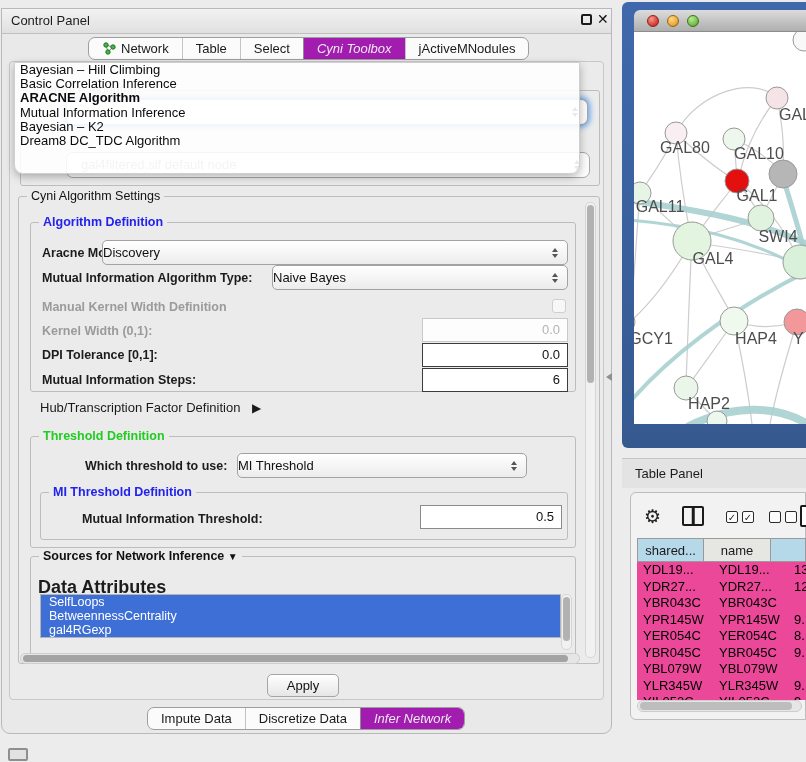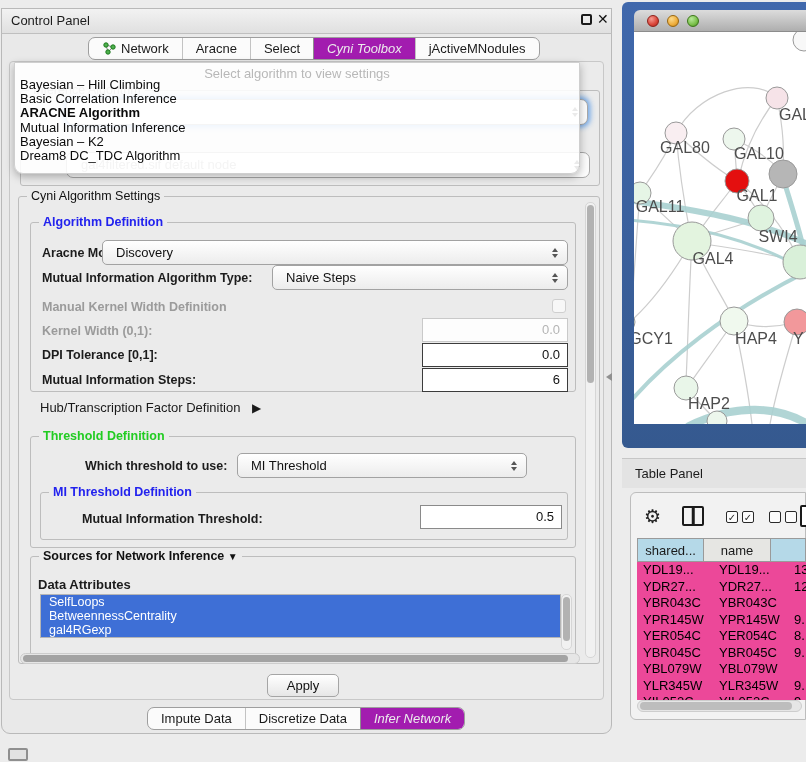--- a/index.html
+++ b/index.html
@@ -31,21 +31,21 @@
   .gtitle.green { color:#22cc22; font-weight:bold; }
   .gtitle.ghost { color:#9a9a9a; }
 
   .lbl { font-size:12.5px; font-weight:bold; color:#1c1c1c; white-space:nowrap; }
   .lbl.disabled { color:#9b9b9b; }
 
   .field { background:#fff; border:1.5px solid #3c3c3c; text-align:right; font-size:13px; padding:3px 7px; }
   .field.thin { border:1px solid #8a8a8a; }
   .field.disabled { border:1px solid #c9c9c9; color:#b4b4b4; background:#fdfdfd; }
 
-  .combo { background:linear-gradient(#ffffff,#ececec); border:1px solid #a2a2a2; border-radius:5px; font-size:13px; color:#111; display:flex; align-items:center; padding-left:13px; }
+  .combo { background:linear-gradient(#ffffff,#ececec); border:1px solid #a2a2a2; border-radius:5px; font-size:13px; color:#111; display:flex; align-items:center; }
   .spinner { position:absolute; right:9px; top:50%; transform:translateY(-50%); display:flex; flex-direction:column; gap:2px; }
   .tri-up { width:0; height:0; border-left:3.5px solid transparent; border-right:3.5px solid transparent; border-bottom:4.5px solid #555; }
   .tri-dn { width:0; height:0; border-left:3.5px solid transparent; border-right:3.5px solid transparent; border-top:4.5px solid #555; }
 
   
   .dropdown { left:14px; top:62px; width:566px; height:112px; background:rgba(255,255,255,.88); border:1px solid #cfcfcf; border-radius:0 0 9px 9px; box-shadow:0 3px 9px rgba(0,0,0,.28); z-index:10; }
   .dd-prompt { text-align:center; color:#b8b8b8; font-size:13px; padding-top:3px; height:15px; }
   .dd-item { font-size:13px; color:#0a0a0a; height:14.2px; line-height:14.2px; padding-left:5px; white-space:nowrap; }
   .dd-item.selected { font-weight:bold; }
 
@@ -109,21 +109,21 @@
         <line x1="4" y1="3" x2="11" y2="5" stroke="#8a8a8a" stroke-width="1"></line>
         <line x1="4" y1="3" x2="6" y2="10" stroke="#8a8a8a" stroke-width="1"></line>
         <line x1="11" y1="5" x2="6" y2="10" stroke="#8a8a8a" stroke-width="1"></line>
         <circle cx="4" cy="3" r="2.2" fill="#4db04d" stroke="#1d7a1d"></circle>
         <circle cx="11" cy="5" r="2.2" fill="#4db04d" stroke="#1d7a1d"></circle>
         <circle cx="6" cy="10" r="2.2" fill="#4db04d" stroke="#1d7a1d"></circle>
       </svg>
       <span>Network</span>
     </div>
     <div class="tab">
-        <span>Aracne</span>
+        <span>Table</span>
       </div>
     <div class="tab">
         <span>Select</span>
       </div>
     <div class="tab selected">
         <span>Cyni Toolbox</span>
       </div>
     <div class="tab">
         <span>jActiveMNodules</span>
       </div>
@@ -142,21 +142,20 @@
   </div>
   <div class="abs ghost-combo" style="left:66px; top:152px; width:524px; height:26px; color:#a0a0a0; font-size:13px; line-height:24px; padding-left:14px;">
     <span>gal4filtered.sif default node</span>
     <div class="spinner">
         <div class="tri-up"></div>
         <div class="tri-dn"></div>
       </div>
   </div>
 
   <div class="abs dropdown">
-    <div class="dd-prompt">Select algorithm to view settings</div>
     <div class="dd-item">Bayesian – Hill Climbing</div>
     <div class="dd-item">Basic Correlation Inference</div>
     <div class="dd-item selected">ARACNE Algorithm</div>
     <div class="dd-item">Mutual Information Inference</div>
     <div class="dd-item">Bayesian – K2</div>
     <div class="dd-item">Dream8 DC_TDC Algorithm</div>
   </div>
 
   <div class="abs group" style="left:18px; top:196px; width:582px; height:468px; background:#ebebeb;">
     <span class="gtitle">Cyni Algorithm Settings</span>
@@ -171,21 +170,21 @@
   <span class="abs lbl" style="left:42px; top:246px;">Aracne Mode:</span>
   <div class="abs combo" style="left:102px; top:240px; width:466px; height:25px;">
     <span>Discovery</span>
     <div class="spinner">
         <div class="tri-up"></div>
         <div class="tri-dn"></div>
       </div>
   </div>
   <span class="abs lbl" style="left:42px; top:271px;">Mutual Information Algorithm Type:</span>
   <div class="abs combo" style="left:272px; top:265px; width:296px; height:25px;">
-    <span>Naive Steps</span>
+    <span>Naive Bayes</span>
     <div class="spinner">
         <div class="tri-up"></div>
         <div class="tri-dn"></div>
       </div>
   </div>
   <span class="abs lbl disabled" style="left:42px; top:300px;">Manual Kernel Width Definition</span>
   <div class="abs" style="left:552px; top:299px; width:14px; height:14px; border:1px solid #cfcfcf; border-radius:3px; background:#f7f7f7;"></div>
   <span class="abs lbl disabled" style="left:42px; top:324px;">Kernel Width (0,1):</span>
   <div class="abs field disabled" style="left:422px; top:318px; width:146px; height:24px;">0.0</div>
   <span class="abs lbl" style="left:42px; top:348px;">DPI Tolerance [0,1]:</span>
@@ -214,21 +213,21 @@
   </div>
   <span class="abs lbl" style="left:50px; top:512px;padding-left:32px;">Mutual Information Threshold:</span>
   <div class="abs field thin" style="left:420px; top:505px; width:142px; height:24px;">0.5</div>
 
   <div class="abs group" style="left:30px; top:556px; width:546px; height:106px;">
     <span class="gtitle bold">
       <span>Sources for Network Inference</span>
       <span style="font-size:10px;">▼</span>
     </span>
   </div>
-  <span class="abs lbl" style="left:38px; top:577px; font-size:13px;text-align:right;">Data Attributes</span>
+  <span class="abs lbl" style="left:38px; top:577px; font-size:18px;text-align:right;">Data Attributes</span>
   <div class="abs listbox" style="left:40px; top:594px; width:521px; height:44px;">
     <div class="list-item" style="background:#3e6fd6;">SelfLoops</div>
     <div class="list-item" style="background:#3e6fd6;">BetweennessCentrality</div>
     <div class="list-item" style="background:#3e6fd6;">gal4RGexp</div>
   </div>
   <div class="abs scroll-v" style="left:561px; top:594px; width:11px; height:56px;">
     <div class="scroll-thumb" style="top:2px; height:44px;"></div>
   </div>
   <div class="abs scroll-h" style="left:20px; top:653px; width:560px; height:11px;">
     <div class="scroll-thumb-h" style="left:2px; width:545px;"></div>

